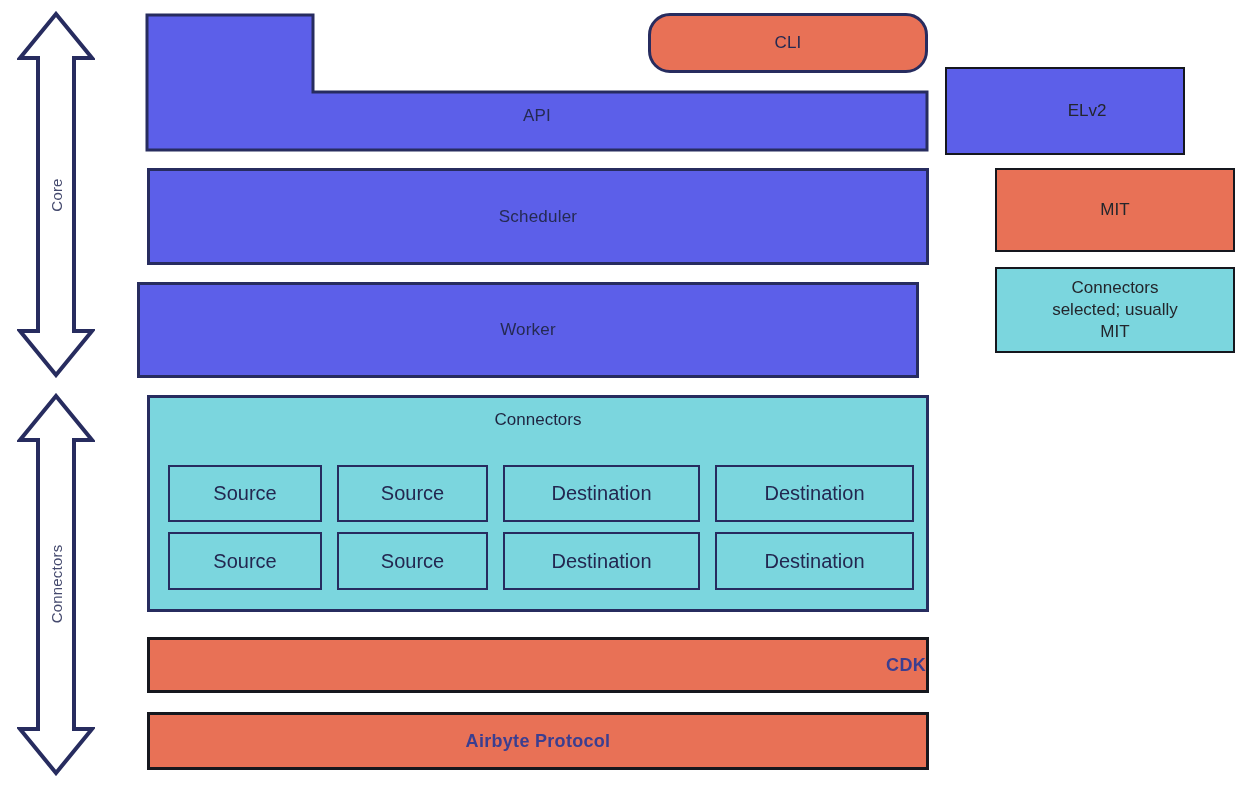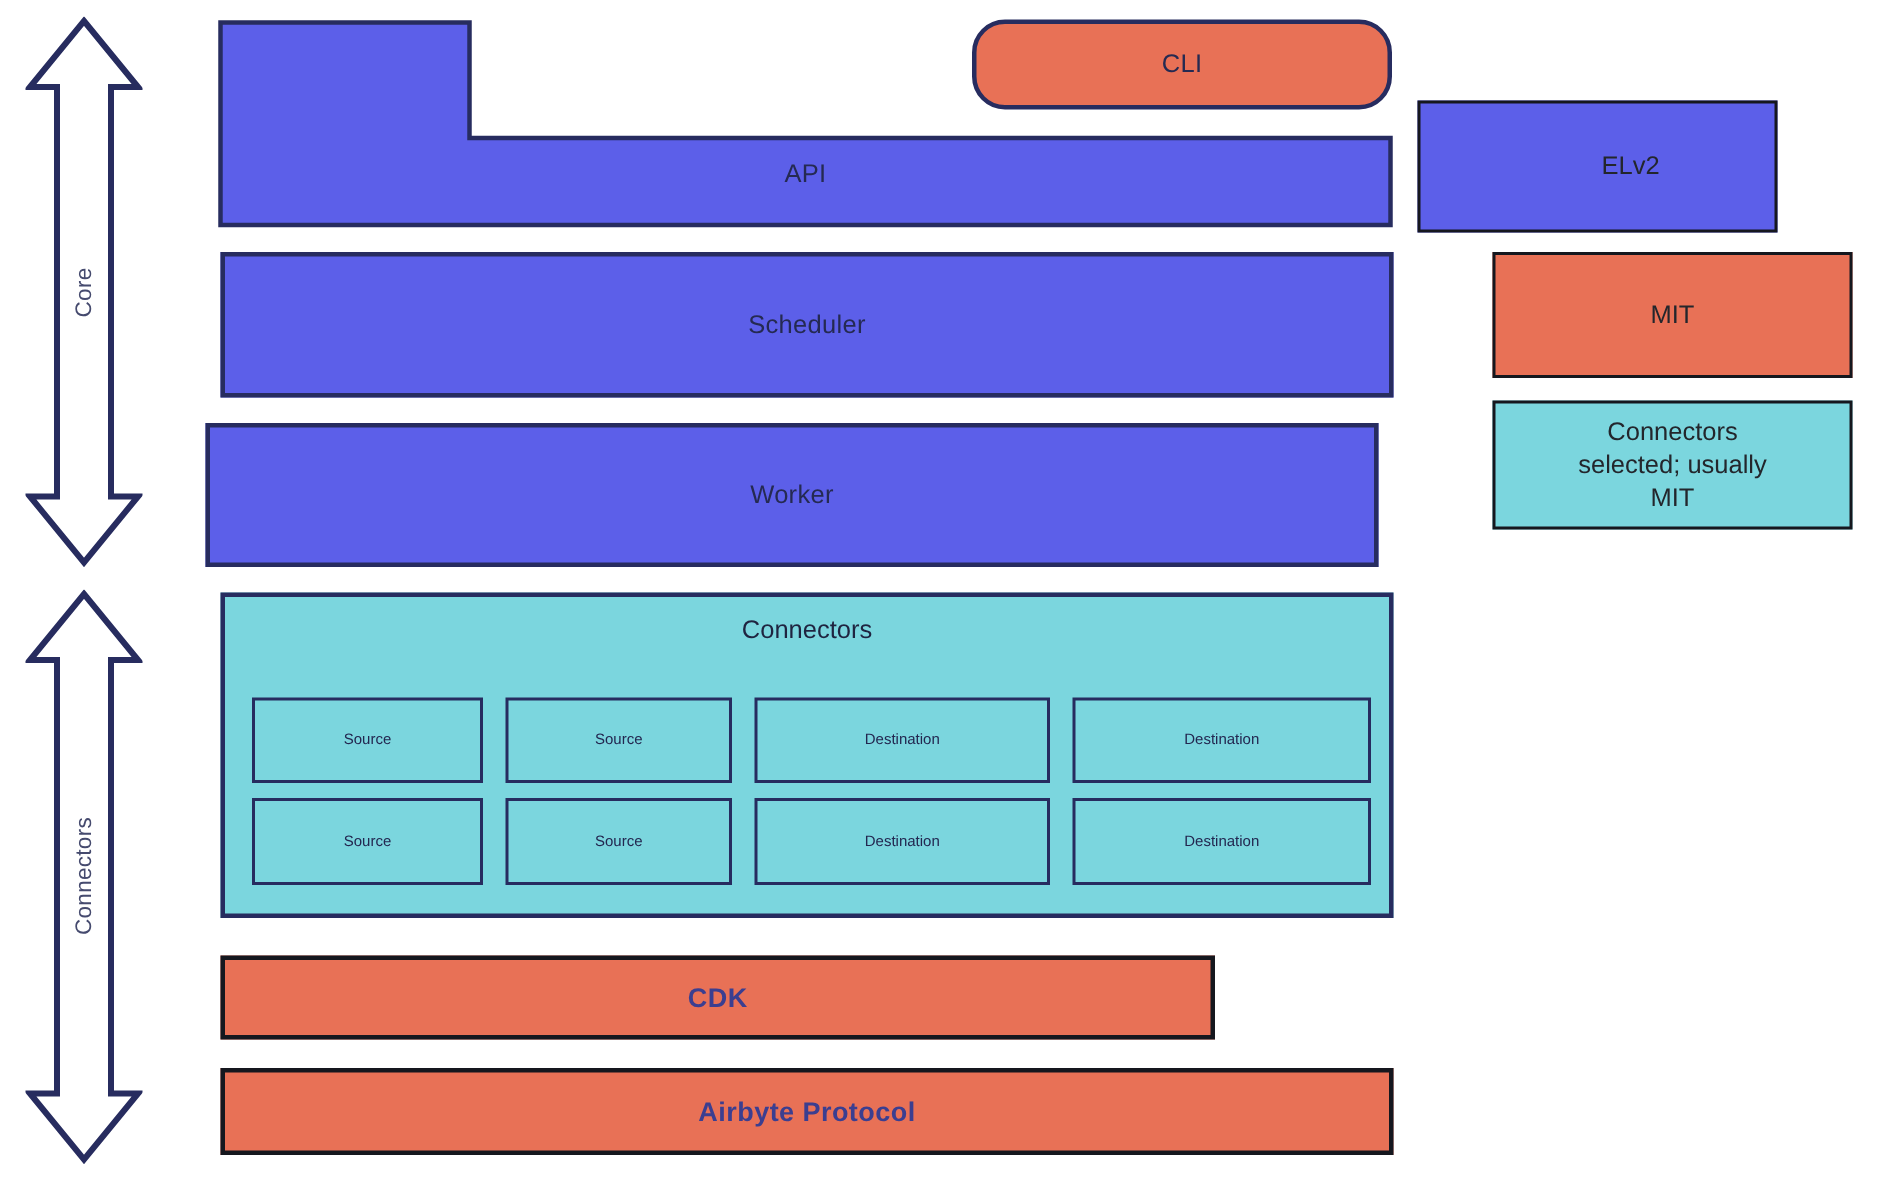--- a/index.html
+++ b/index.html
@@ -11,21 +11,21 @@
     position:absolute; box-sizing:border-box;
     display:flex; align-items:center; justify-content:center;
     text-align:center;
   }
   .blue   { background:#5C5FE9; border:3px solid #272C5F; }
   .orange { background:#E87156; border:3px solid #272C5F; }
   .orange-dark { background:#E87156; border:3px solid #15171E; }
   .teal   { background:#7BD6DE; border:3px solid #272C5F; }
   .teal-thin { background:#7BD6DE; border:2px solid #272C5F; }
   .lbl { color:#252A52; font-size:17px; font-weight:500; letter-spacing:.2px; }
-  .lbl-sm { color:#232750; font-size:10px; font-weight:500; }
+  .lbl-sm { color:#232750; font-size:20px; font-weight:500; }
   .lbl-strong { color:#3B3E90; font-size:18px; font-weight:700; letter-spacing:.3px; }
   .legend-box { border-width:2.5px; border-color:#15171E; }
   .legend-lbl { color:#23262C; font-size:17px; font-weight:500; line-height:1.3; }
   .legend-lbl span { display:block; }
   .arrow-svg { position:absolute; }
   .arrow-label {
     position:absolute; transform:translate(-50%,-50%) rotate(-90deg);
     transform-origin:center; color:#454A6E; font-size:15px; font-weight:500;
     white-space:nowrap; letter-spacing:.2px;
   }
@@ -97,21 +97,21 @@
       <span class="lbl-sm">Source</span>
     </div>
     <div class="box teal-thin" style="left:353px; top:134px; width:197px; height:58px;">
       <span class="lbl-sm">Destination</span>
     </div>
     <div class="box teal-thin" style="left:565px; top:134px; width:199px; height:58px;">
       <span class="lbl-sm">Destination</span>
     </div>
   </div>
 
-  <div class="box orange-dark" style="left:147px; top:637px; width:663px; height:56px;">
+  <div class="box orange-dark" style="left:147px; top:637px; width:782px; height:56px;justify-content:flex-end;">
     <span class="lbl-strong">CDK</span>
   </div>
 
   <div class="box orange-dark" style="left:147px; top:712px; width:782px; height:58px;">
     <span class="lbl-strong">Airbyte Protocol</span>
   </div>
 
   <div>
     <div class="box blue legend-box" style="left:945px; top:67px; width:240px; height:88px;padding-left:44px;">
       <span class="legend-lbl">ELv2</span>

